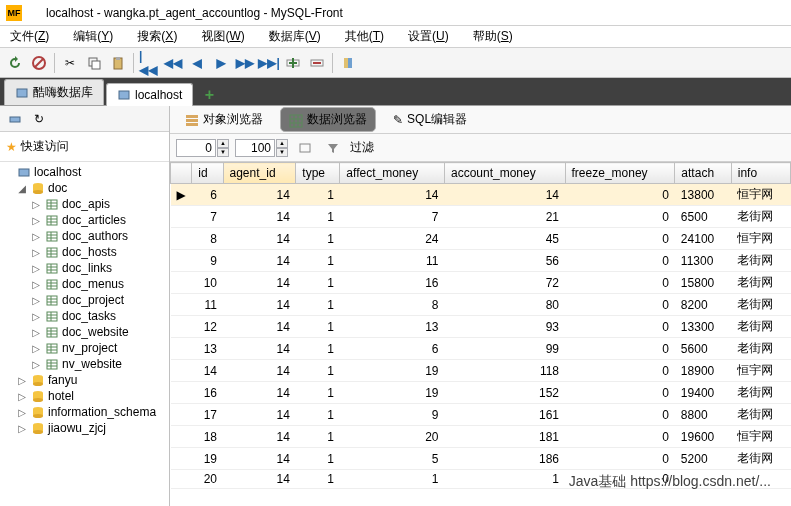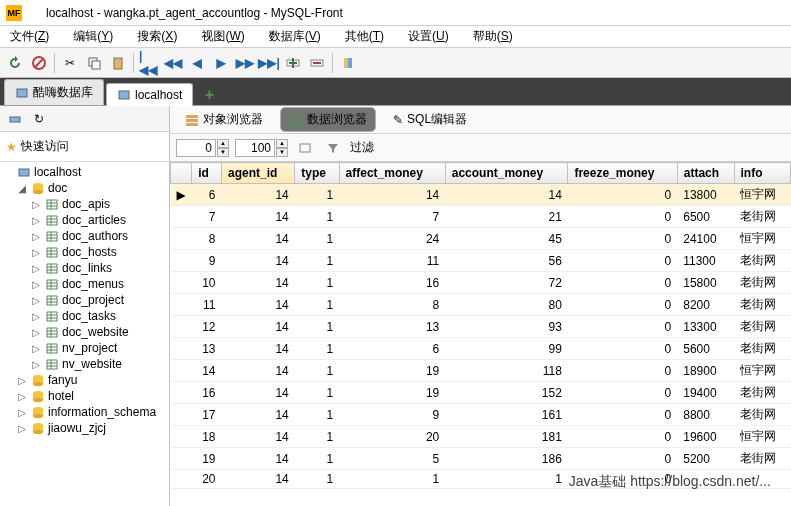--- a/index.html
+++ b/index.html
@@ -30,21 +30,21 @@
 .viewtabs { height: 28px; display: flex; align-items: center; padding: 4px 6px; gap: 8px; border-bottom: 1px solid #d0d0d0; background: #f9f9f9; }
 .vtab { display: flex; align-items: center; gap: 4px; padding: 3px 8px; border: 1px solid transparent; cursor: pointer; }
 .vtab.active { border-color: #b0b0b0; background: #737373; border-radius: 5px; align-items: flex-end; }
 .filterbar { height: 28px; display: flex; align-items: center; padding: 0 6px; gap: 6px; border-bottom: 1px solid #d0d0d0; background: #f9f9f9; }
 .spin { display: flex; align-items: center; gap: 1px; }
 .spin input { width: 40px; height: 18px; border: 1px solid #abadb3; padding: 0 3px; text-align: right; }
 .spin-btns { display: flex; flex-direction: column; }
 .spin-btns div { width: 12px; height: 9px; border: 1px solid #abadb3; font-size: 6px; display: flex; align-items: center; justify-content: center; background: #f0f0f0; cursor: pointer; }
 .grid { flex: 1; overflow: auto; }
 table { border-collapse: collapse; width: 100%; }
-th { background: linear-gradient(#fdfdfd, #e8e8e8); border: 1px solid #c0c0c0; padding: 3px 6px; text-align: left; font-weight: bold; position: sticky; top: 0; }
+th { background: linear-gradient(#fdfdfd, #e8e8e8); border: 1px solid #c0c0c0; padding: 3px 6px; text-align: left; font-weight: normal; position: sticky; top: 0; }
 th.sorted { background: linear-gradient(#fff3d6, #ffe9b3); }
 td { border-bottom: 1px solid #eee; padding: 2px 6px; white-space: nowrap; }
 td.num { text-align: right; }
 tr.selected td { background: #fff3d6; }
 .wm { position: absolute; right: 20px; bottom: 15px; color: #404040; font-size: 14px; pointer-events: none; }
 svg { display: block; }
 </style>
 </head>
 <body>
 

